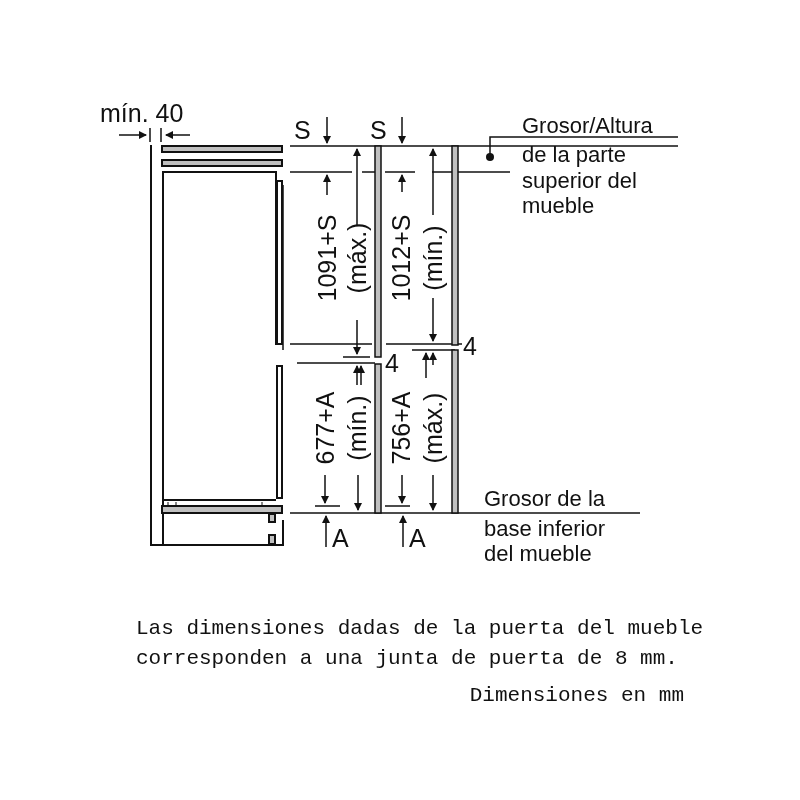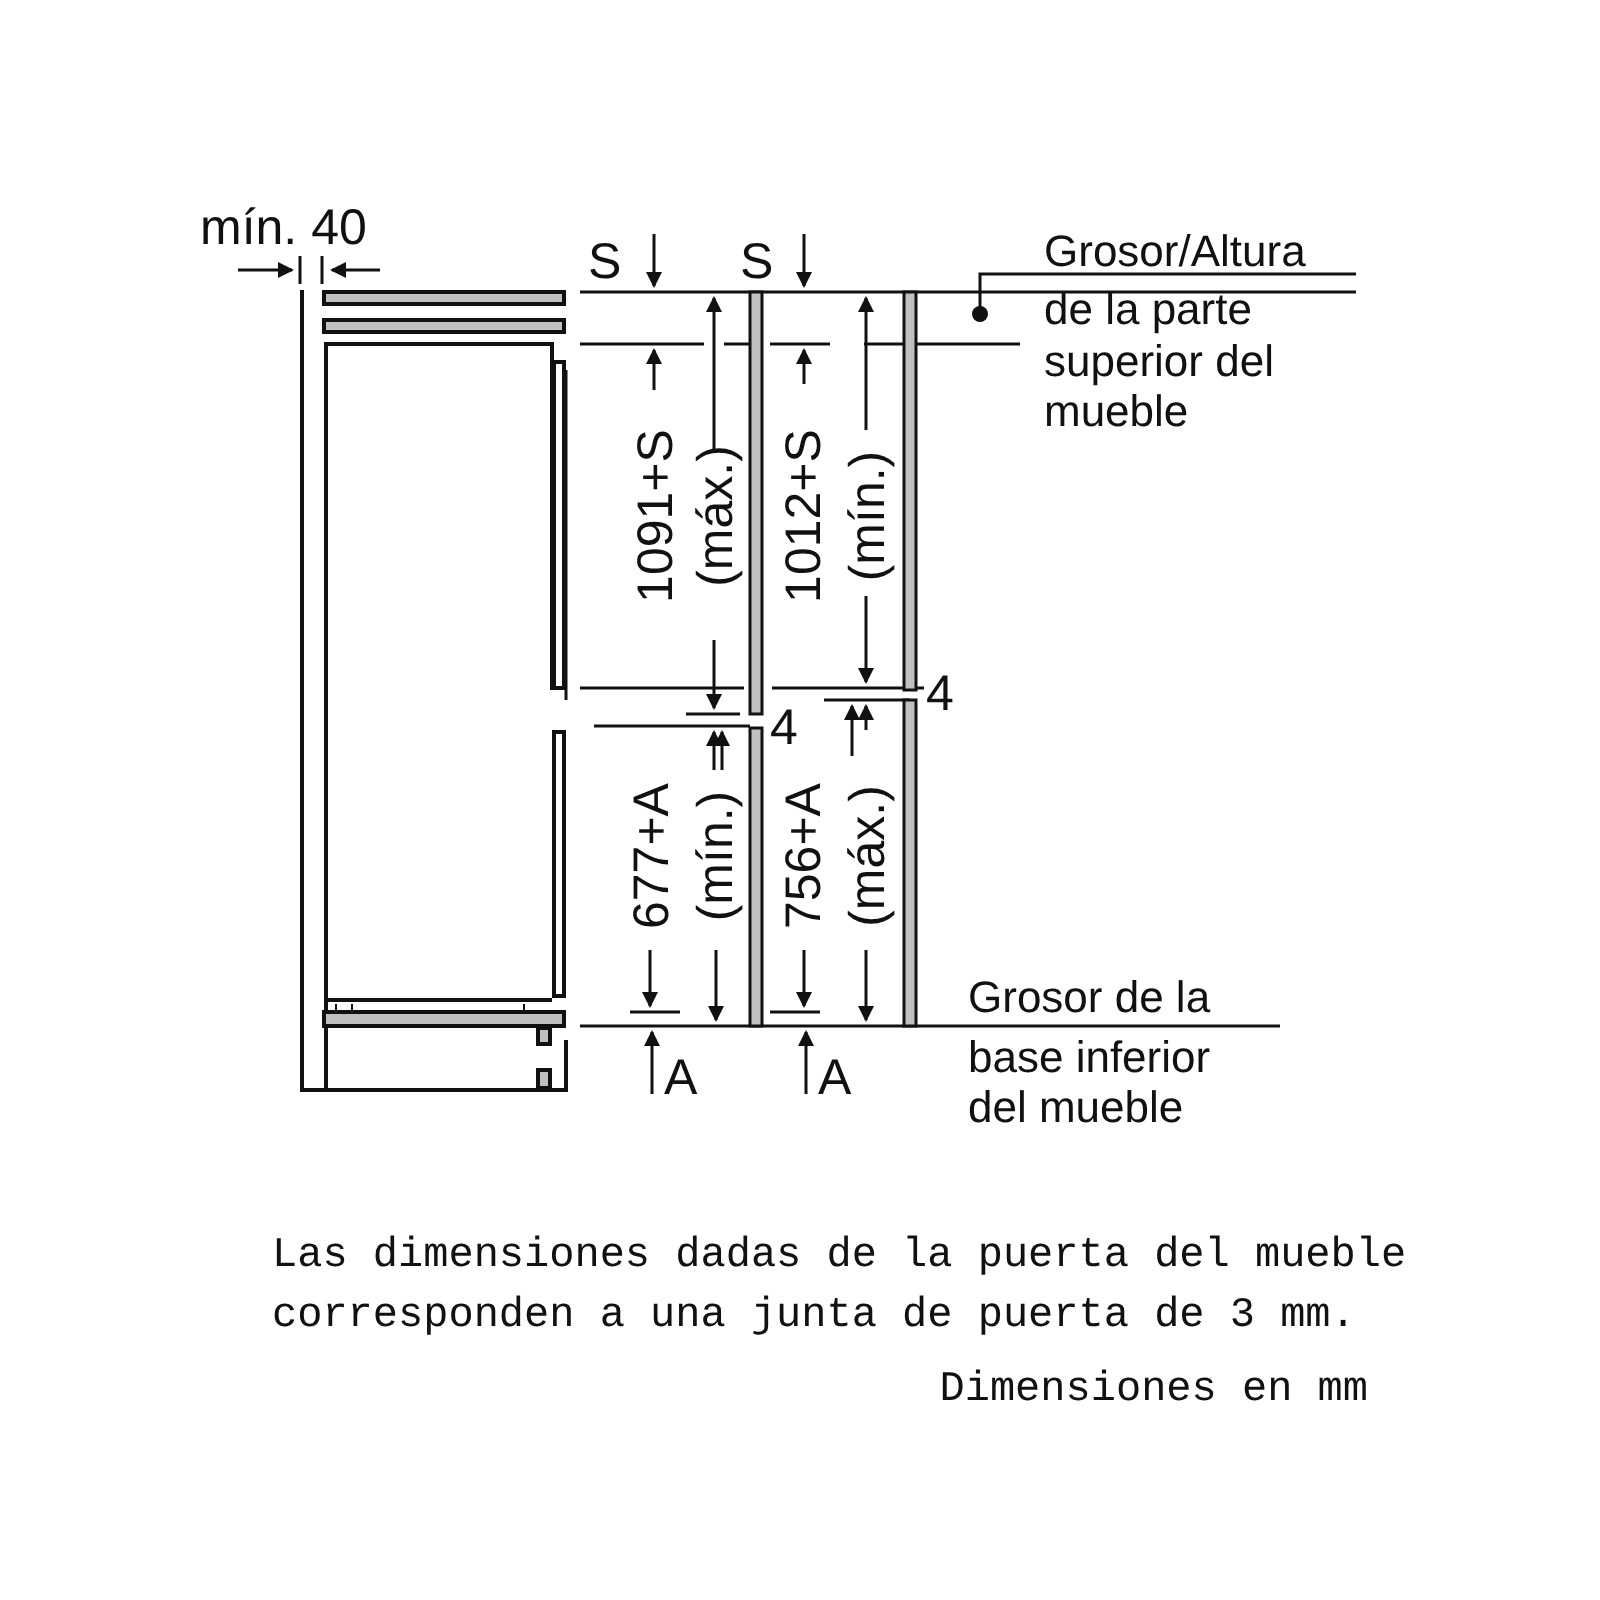--- a/index.html
+++ b/index.html
@@ -160,14 +160,14 @@
   </g>
 
   <g>
     <text class="note" x="484" y="506">Grosor de la</text>
     <text class="note" x="484" y="536">base inferior</text>
     <text class="note" x="484" y="561">del mueble</text>
   </g>
 </svg>
 
 <div class="footer" id="note-line-1">Las dimensiones dadas de la puerta del mueble</div>
-<div class="footer" id="note-line-2">corresponden a una junta de puerta de 3 mm.</div>
+<div class="footer" id="note-line-2">corresponden a una junta de puerta de 8 mm.</div>
 <div class="footer" id="units-note">Dimensiones en mm</div>
 
 </body></html>

